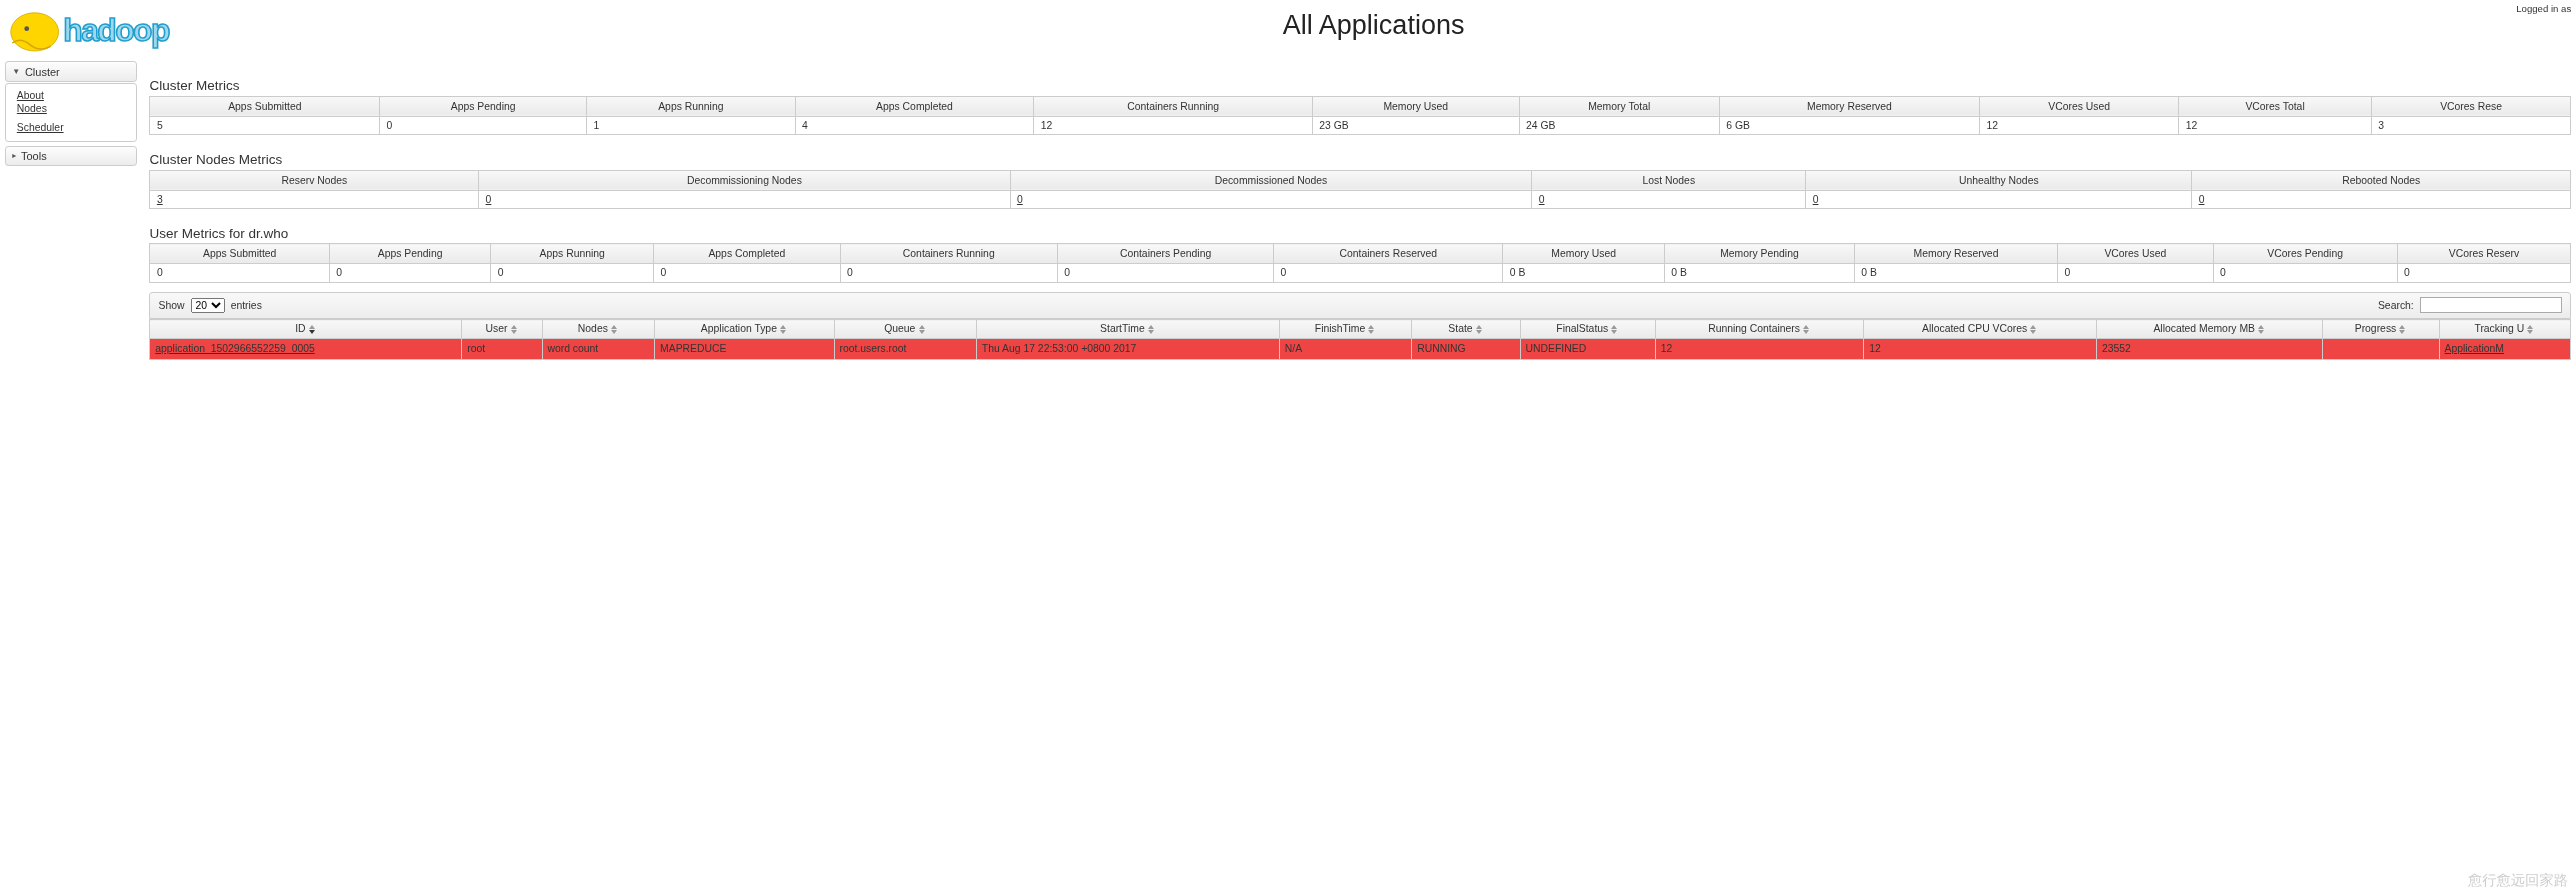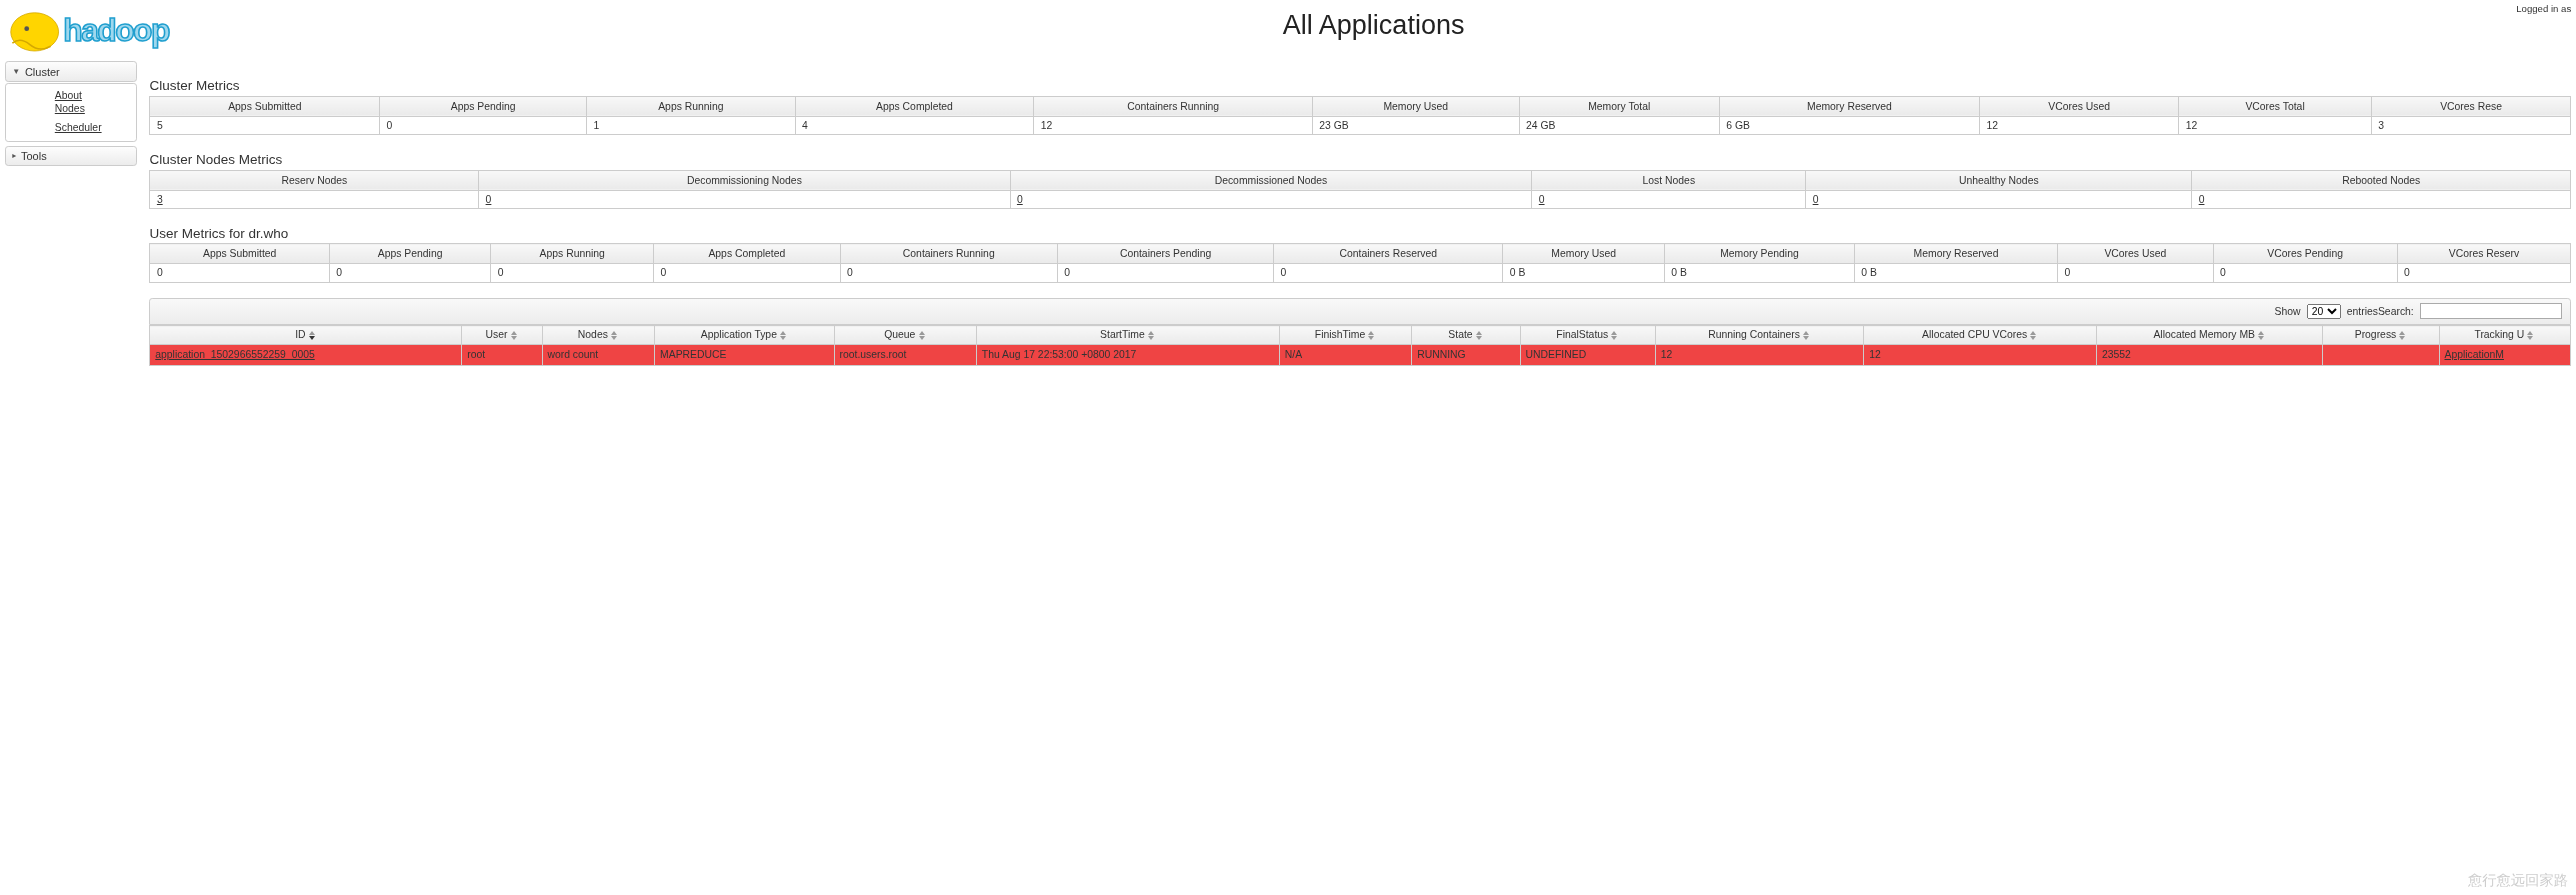--- a/index.html
+++ b/index.html
@@ -30,29 +30,29 @@
 .accordion-head .tri { font-size: 8px; color: #555; }
 .accordion-body {
   border: 0.8px solid #ccc;
   border-radius: 3.2px;
   padding: 4.8px 6.4px 8px 11px;
   margin-bottom: 3.2px;
   font-size: 10.4px;
 }
 .accordion-body ul { list-style: none; }
 .accordion-body ul ul { padding-left: 16px; }
-.accordion-body li { padding: 0.8px 0; margin-left: 38px; }
+.accordion-body li { padding: 0.8px 0; }
 .accordion-body .spacer { height: 6.4px; }
 
 .section-title { font-size: 13.5px; font-weight: 400; color: #333; margin-bottom: 2.4px; margin-top: 17px; }
 .metrics-table {
   width: 100%;
   border-collapse: collapse;
   font-size: 10.4px;
-  margin-bottom: 15px;
+  margin-bottom: 9px;
 }
 .metrics-table th {
   background: linear-gradient(#f8f8f8, #eaeaea);
   border: 0.8px solid #ccc;
   padding: 4px 6.4px;
   font-weight: 400;
   text-align: center;
   white-space: nowrap;
 }
 .metrics-table td {
@@ -63,21 +63,21 @@
   text-align: left;
   background: #fff;
 }
 .metrics-table td a { text-decoration: underline; }
 
 .dt-controls { 
   background: linear-gradient(#f9f9f9, #ececec); 
   border: 0.8px solid #ccc; 
   border-radius: 3.2px 3.2px 0 0; 
   padding: 4.8px 8px; 
-  display: flex; justify-content: flex-end; align-items: center;
+  display: flex; justify-content: space-between; align-items: center;
   font-size: 10.4px;
 }
 .dt-controls select { margin: 0 3.2px; font-size: 10.4px; }
 .dt-controls input[type=text] { margin-left: 3.2px; font-size: 10.4px; border: 0.8px solid #aaa; padding: 1.6px 3.2px; height: 16px; }
 
 .apps-table {
   width: 100%;
   border-collapse: collapse;
   font-size: 10.4px;
   table-layout: auto;

